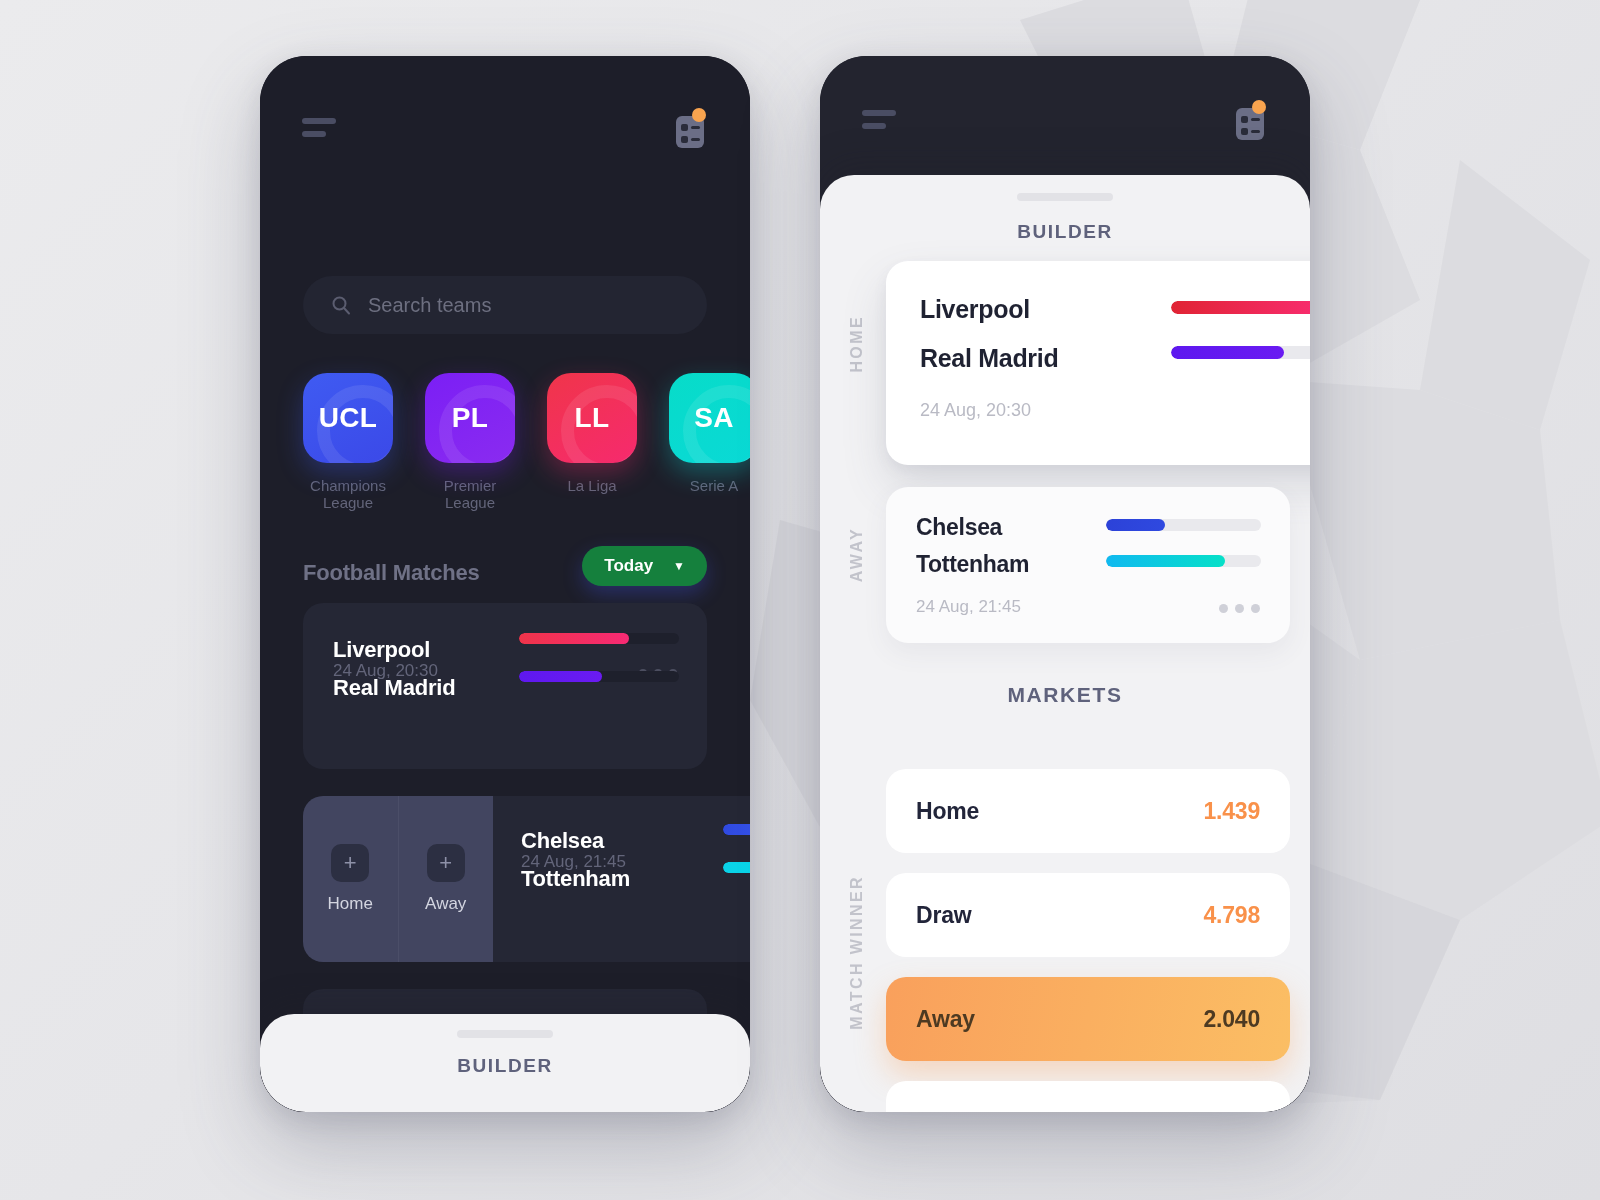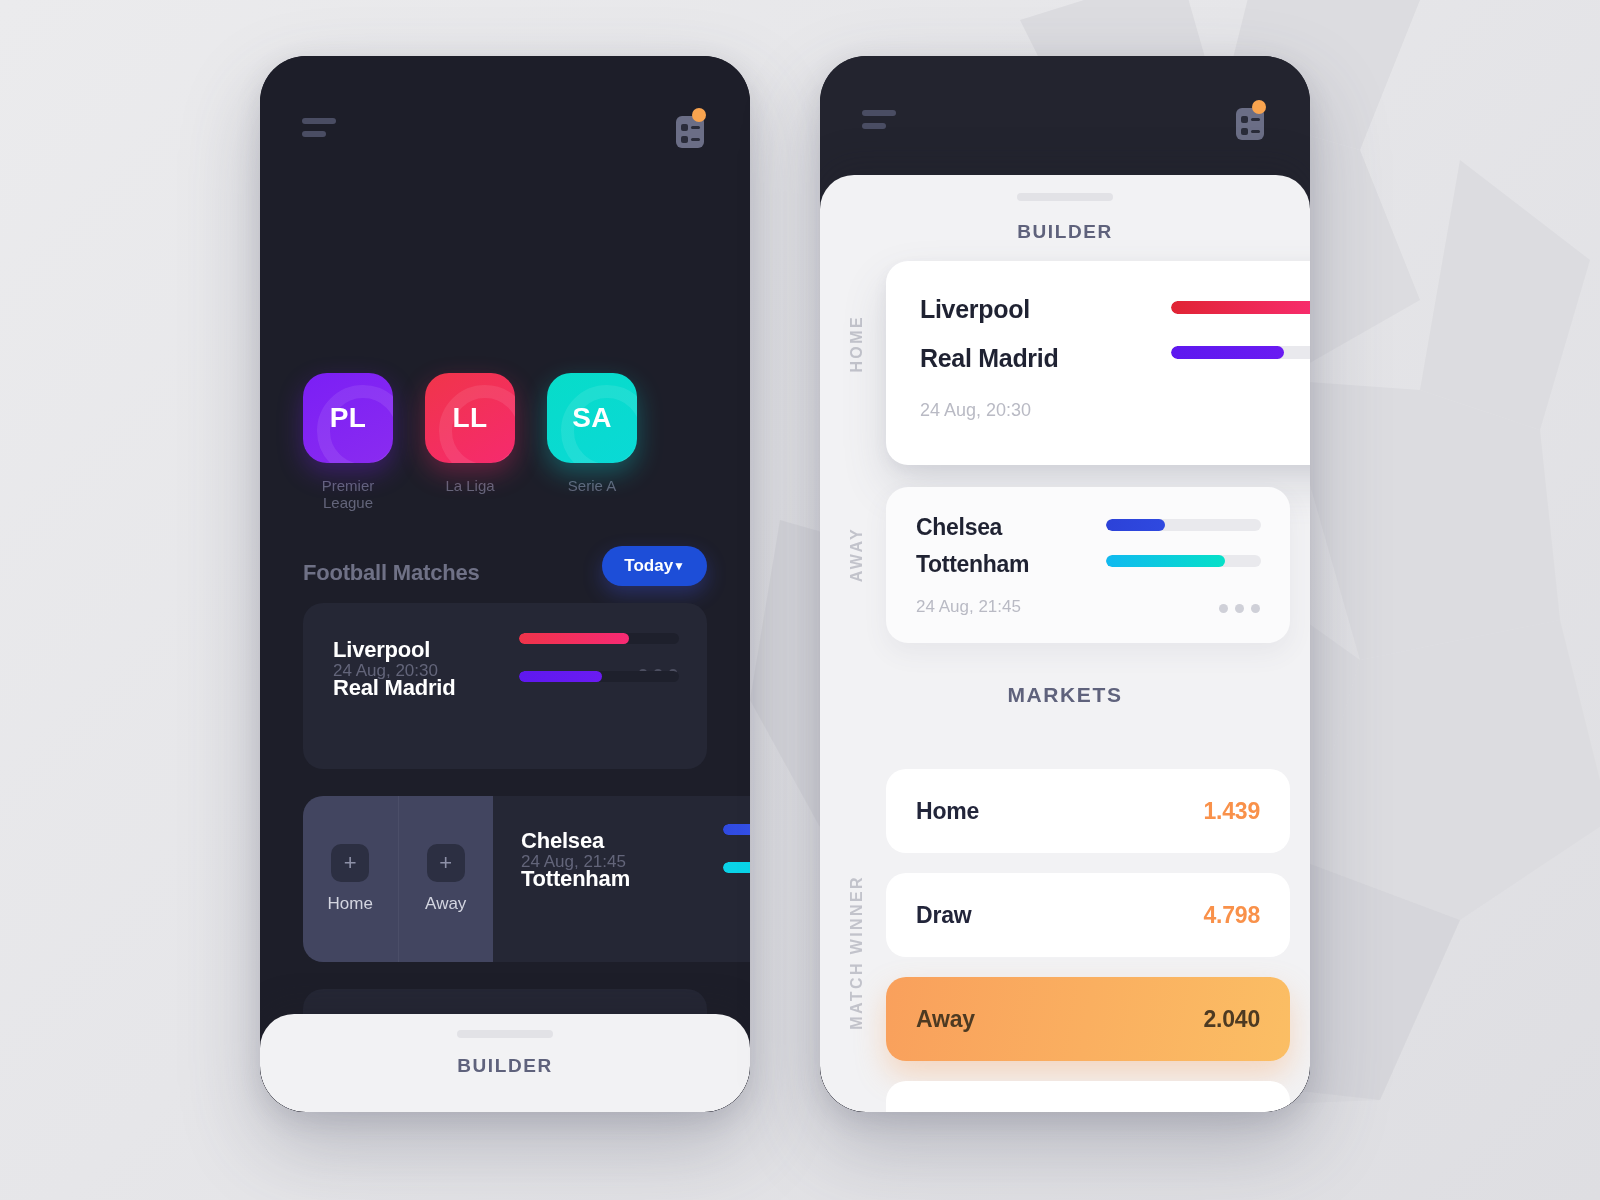--- a/index.html
+++ b/index.html
@@ -175,27 +175,27 @@
     left: 43px;
     top: 486px;
     width: 404px;
     height: 44px;
     display: flex;
     align-items: flex-end;
     justify-content: space-between;
   }
   .section-title { font-size: 22px; color: #6f7186; font-weight: 700; letter-spacing: -0.2px; }
   .today-pill {
-    background: #1d4ed8;
+    background: #15803d;
     border-radius: 22px;
     height: 40px;
     padding: 0 22px;
     display: flex;
     align-items: center;
-    gap: 0;
+    gap: 20px;
     color: #ffffff;
     font-size: 17px;
     font-weight: 700;
     box-shadow: 0 8px 20px rgba(67,85,245,0.3);
   }
   .caret { font-size: 12px; }
 
   
   .dark-card {
     position: absolute;
@@ -476,22 +476,35 @@
           <rect x="2" y="8" width="28" height="32" rx="6" fill="#6b6e86"></rect>
           <rect x="7" y="16" width="7" height="7" rx="2" fill="#2a2c3a"></rect>
           <rect x="17" y="18" width="9" height="3" rx="1.5" fill="#2a2c3a"></rect>
           <rect x="7" y="28" width="7" height="7" rx="2" fill="#2a2c3a"></rect>
           <rect x="17" y="30" width="9" height="3" rx="1.5" fill="#2a2c3a"></rect>
           <circle cx="25" cy="7" r="7" fill="#f9a44f"></circle>
         </svg>
       </div>
 
 
+      <div class="searchbar">
+        <svg class="search-icon" viewBox="0 0 20 20">
+          <circle cx="8.5" cy="8.5" r="6" fill="none" stroke="#5b5d70" stroke-width="2"></circle>
+          <line x1="13" y1="13" x2="18" y2="18.5" stroke="#5b5d70" stroke-width="2" stroke-linecap="round"></line>
+        </svg>
+        <span class="search-placeholder">Search teams</span>
+      </div>
 
       <div class="leagues">
+        <div class="league">
+          <div class="league-badge badge-ucl">
+            <span>UCL</span>
+          </div>
+          <div class="league-name">Champions League</div>
+        </div>
         <div class="league">
           <div class="league-badge badge-pl">
             <span>PL</span>
           </div>
           <div class="league-name">Premier League</div>
         </div>
         <div class="league">
           <div class="league-badge badge-ll">
             <span>LL</span>
           </div>

